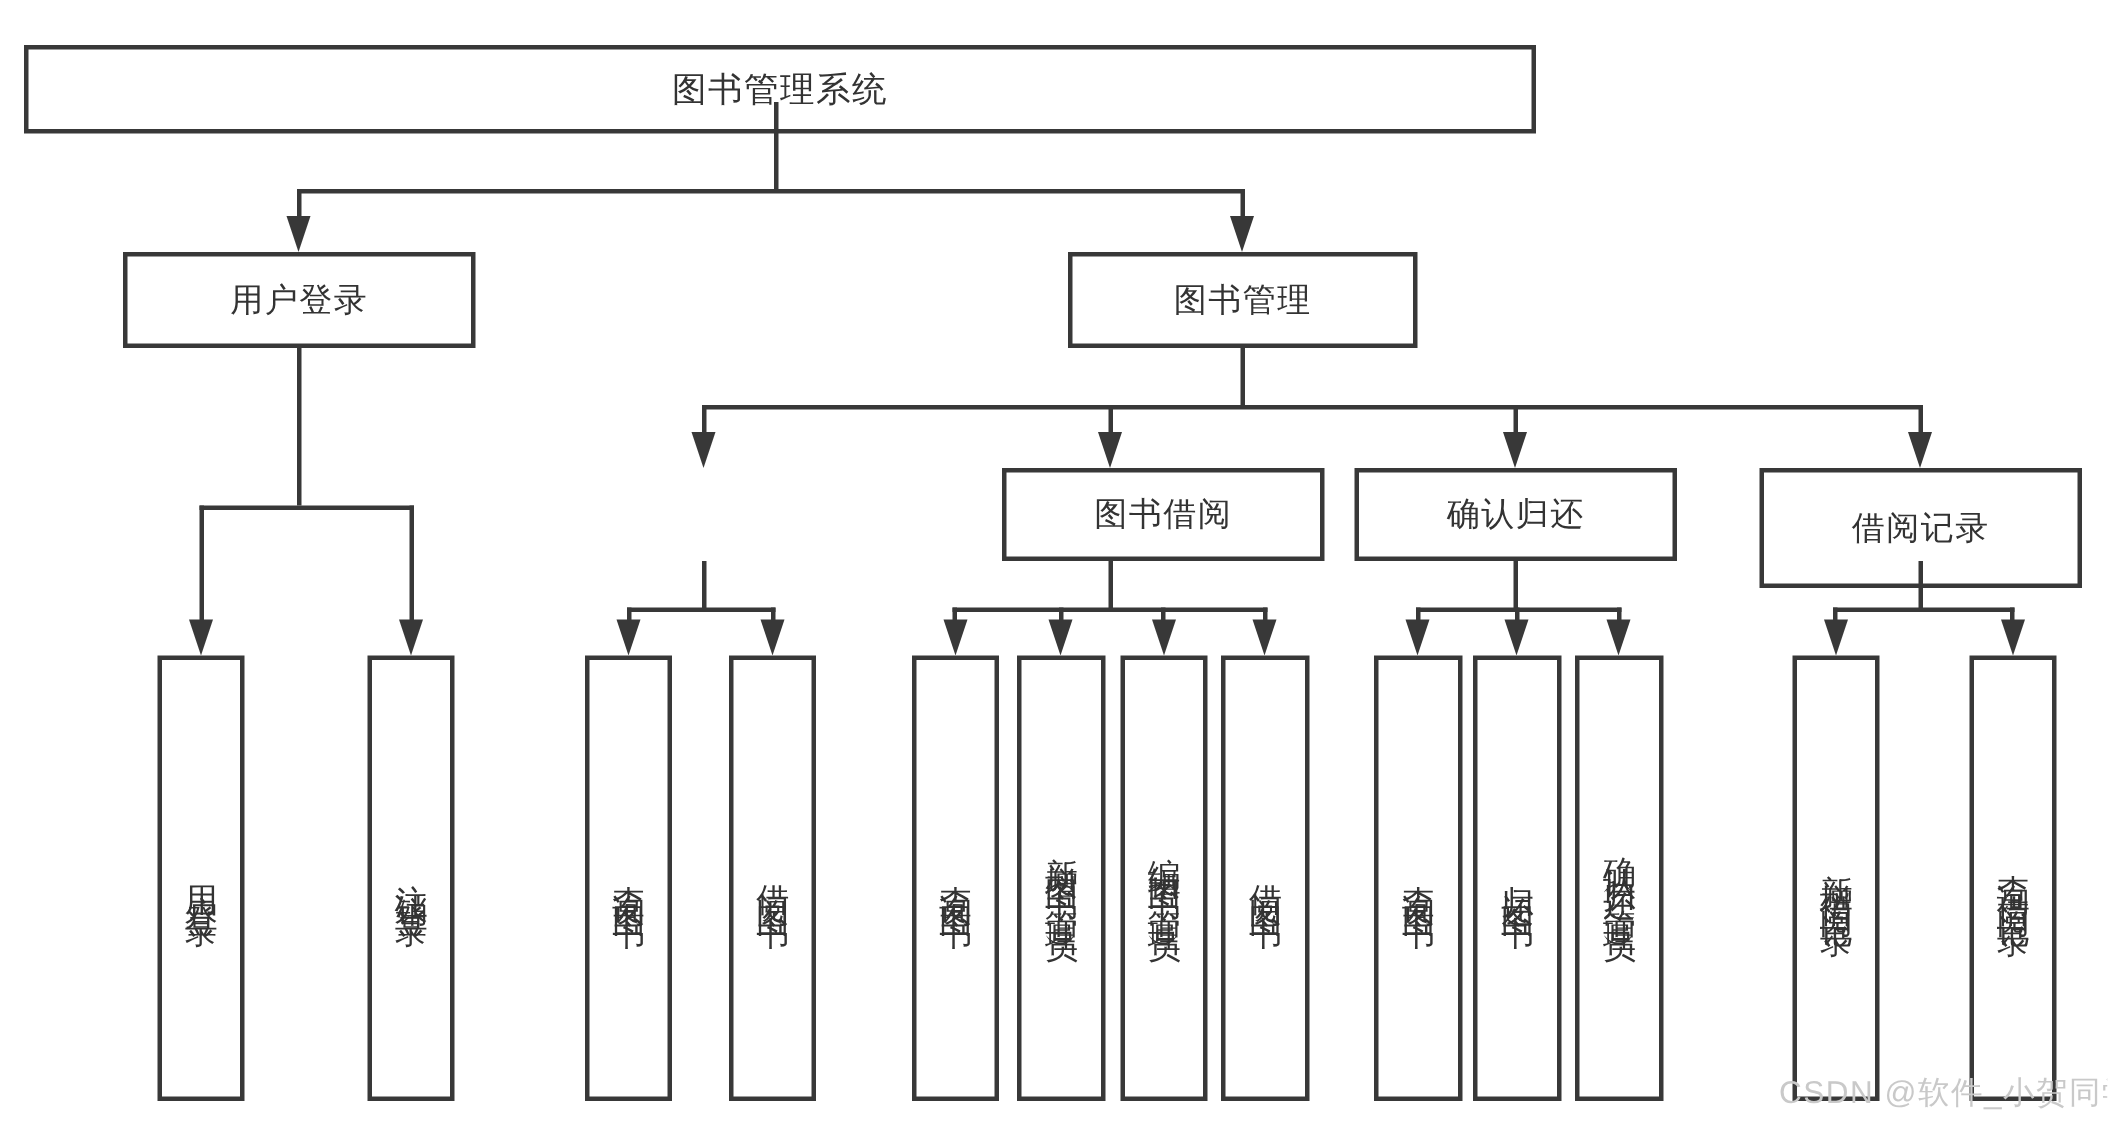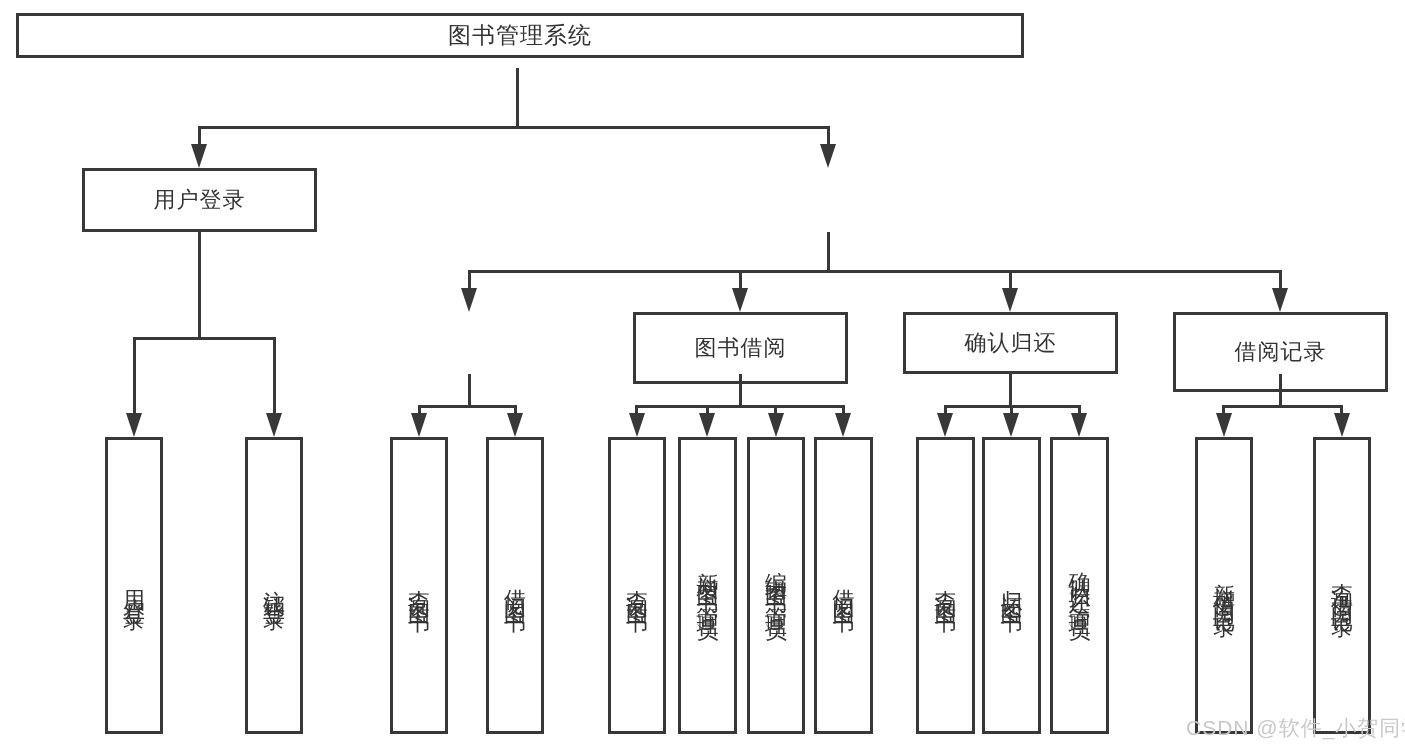--- a/index.html
+++ b/index.html
@@ -54,33 +54,36 @@
     color: var(--watermark, #c9c9c9);
     white-space: nowrap;
     z-index: 9;
   }
 </style>
 </head>
 <body>
 
 <div id="stage">
 
-  <div class="box top" style="left:16px;top:13px;width:1008px;height:45px">
+  <div class="box top" style="left:16px;top:30px;width:1008px;height:59px">
     <span class="lbl">图书管理系统</span>
   </div>
 
   <div class="vline" style="left:516px;top:68px;height:60px"></div>
   <div class="hline" style="left:198px;top:126px;width:632px"></div>
   <div class="vline" style="left:198px;top:126px;height:24px"></div>
   <div class="arrow" style="left:191px;top:144px"></div>
   <div class="vline" style="left:827px;top:126px;height:24px"></div>
   <div class="arrow" style="left:820px;top:144px"></div>
 
   <div class="box" style="left:82px;top:168px;width:235px;height:64px">
     <span class="lbl">用户登录</span>
+  </div>
+  <div class="box" style="left:712px;top:168px;width:233px;height:64px">
+    <span class="lbl">图书管理</span>
   </div>
 
   <div class="vline" style="left:198px;top:232px;height:105px"></div>
   <div class="hline" style="left:133px;top:337px;width:143px"></div>
   <div class="vline" style="left:133px;top:337px;height:80px"></div>
   <div class="arrow" style="left:126px;top:413px"></div>
   <div class="vline" style="left:273px;top:337px;height:80px"></div>
   <div class="arrow" style="left:266px;top:413px"></div>
 
   <div class="box v" style="left:105px;top:437px;width:58px;height:297px">
@@ -94,21 +97,21 @@
   <div class="hline" style="left:468px;top:270px;width:814px"></div>
   <div class="vline" style="left:468px;top:270px;height:22px"></div>
   <div class="arrow" style="left:461px;top:288px"></div>
   <div class="vline" style="left:739px;top:270px;height:22px"></div>
   <div class="arrow" style="left:732px;top:288px"></div>
   <div class="vline" style="left:1009px;top:270px;height:22px"></div>
   <div class="arrow" style="left:1002px;top:288px"></div>
   <div class="vline" style="left:1279px;top:270px;height:22px"></div>
   <div class="arrow" style="left:1272px;top:288px"></div>
 
-  <div class="box" style="left:633px;top:312px;width:215px;height:72px">
+  <div class="box" style="left:668px;top:312px;width:215px;height:62px">
     <span class="lbl">图书借阅</span>
   </div>
   <div class="box" style="left:903px;top:312px;width:215px;height:62px">
     <span class="lbl">确认归还</span>
   </div>
   <div class="box" style="left:1173px;top:312px;width:215px;height:80px">
     <span class="lbl">借阅记录</span>
   </div>
 
   <div class="vline" style="left:468px;top:374px;height:33px"></div>

